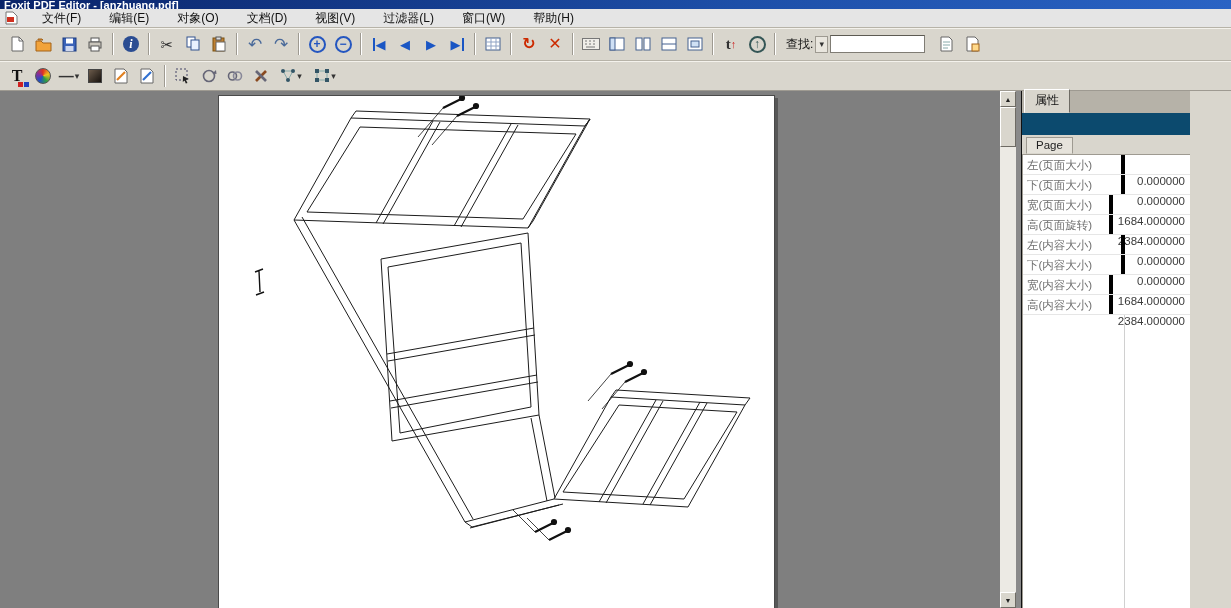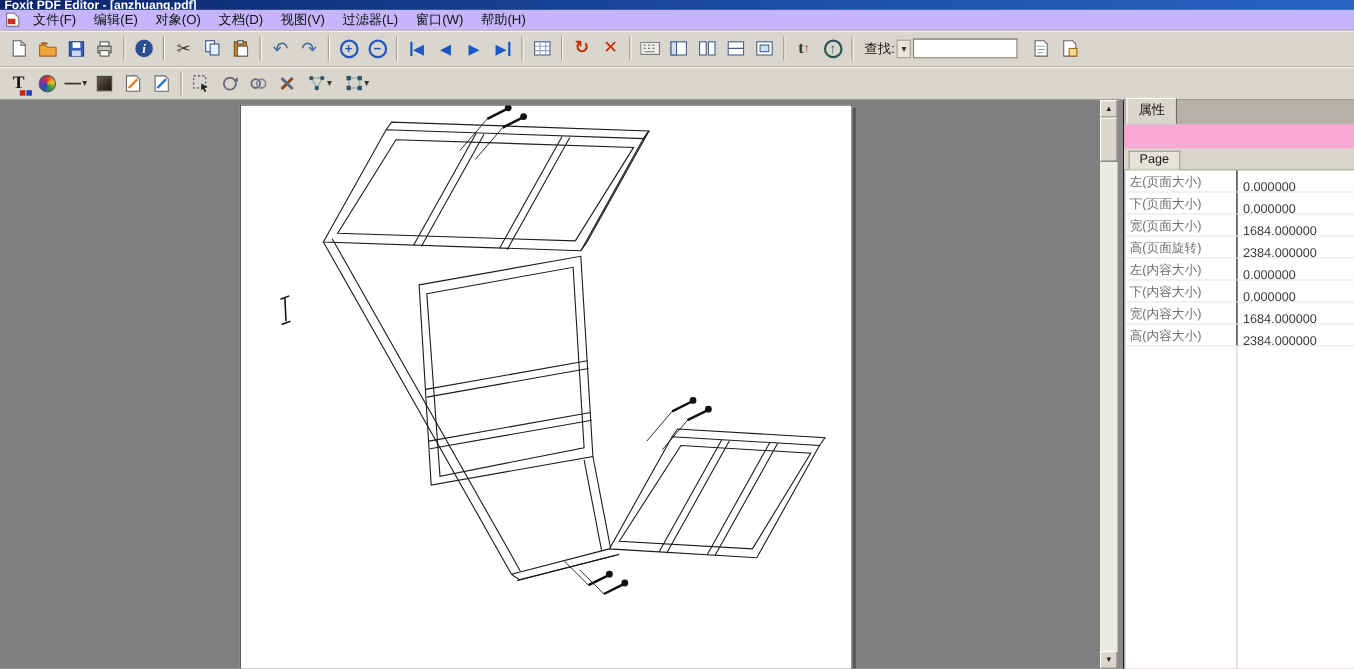--- a/index.html
+++ b/index.html
@@ -6,22 +6,22 @@
   html,body { width:1231px; height:608px; overflow:hidden; background:#808080;
     font-family:"Liberation Sans","DejaVu Sans",sans-serif; font-size:12px; }
   .window { position:relative; width:1231px; height:608px; background:#d9d6cd; }
 
   
   .titlebar { height:9px; background:linear-gradient(90deg,#0a246a,#1d4fa8 60%,#2a63c4);
     color:#fff; font-weight:bold; font-size:11px; overflow:hidden; display:flex; align-items:flex-start; gap:6px; padding:0 4px; }
   .titlebar .ttl { margin-top:-1px; white-space:nowrap; }
 
   
-  .menubar { height:19px; background:#c4b5fd; border-bottom:1px solid #b7b3a8;
-    display:flex; align-items:center; gap:2px; padding:0 4px; }
+  .menubar { height:19px; background:#e5e5e5; border-bottom:1px solid #b7b3a8;
+    display:flex; align-items:center; gap:14px; padding:0 4px; }
   .menuitem { padding:1px 7px; color:#111; cursor:default; }
   .menuicon { width:15px; height:14px; margin-right:2px; }
 
   
   .toolbar { display:flex; align-items:center; background:#d9d6cd; padding:0 4px; }
   .tb1 { height:33px; border-bottom:1px solid #b7b3a8; box-shadow:inset 0 1px 0 #f4f2ec; }
   .tb2 { height:30px; border-bottom:1px solid #9e9a91; box-shadow:inset 0 1px 0 #f4f2ec; }
   .tbtn { width:26px; height:25px; display:flex; align-items:center; justify-content:center;
     border:1px solid transparent; cursor:default; flex:0 0 auto; }
   .sep { width:2px; height:22px; margin:0 4px; border-left:1px solid #9e9a91; border-right:1px solid #ffffff; flex:0 0 auto; }
@@ -61,37 +61,37 @@
   
   .vscroll { width:16px; height:517px; background:#eceae4; display:flex; flex-direction:column; align-items:center; }
   .sbtn { width:16px; height:16px; background:#d9d6cd; border:1px solid; border-color:#fff #6e6b64 #6e6b64 #fff;
     display:flex; align-items:center; justify-content:center; font-size:7px; color:#222; flex:0 0 auto; }
   .sthumb { width:16px; height:40px; background:#d9d6cd; border:1px solid; border-color:#fff #6e6b64 #6e6b64 #fff; flex:0 0 auto; }
   .strack { flex:1; }
 
   .splitter { width:6px; height:517px; background:#8a8a8a; border-right:1px solid #111; }
 
   
-  .panel { width:209px; height:517px; background:#f9a8d4; display:flex; flex-direction:column; }
+  .panel { width:168px; height:517px; background:#0c4a6e; display:flex; flex-direction:column; }
   .ptabs { height:22px; background:#b6b2a8; display:flex; align-items:flex-end; padding-left:2px; }
   .ptab { background:#d9d6cd; border:1px solid; border-color:#fff #6e6b64 #d9d6cd #fff;
     padding:2px 10px 3px 10px; font-size:12px; color:#111; }
   .psub { height:20px; background:#d9d6cd; display:flex; align-items:flex-end; padding-left:4px; border-bottom:1px solid #9e9a91;margin-top:22px; }
   .stab { border:1px solid #9e9a91; border-bottom:1px solid #d9d6cd; background:#e6e3db;
     padding:1px 9px 2px 9px; font-size:11.5px; color:#222; }
   .grid { flex:1; display:flex; flex-direction:column; background:#fff; border-left:1px solid #9e9a91; }
   .ghead { display:flex; height:19px; flex:0 0 auto; }
   .ghead div { background:#d9d6cd; border:1px solid; border-color:#fff #6e6b64 #6e6b64 #fff;
     padding:2px 4px; font-size:11.5px; color:#111; }
   .ghead .c1 { width:102px; }
   .ghead .c2 { flex:1; }
   .grow { display:flex; height:20px; flex:0 0 auto; border-bottom:1px solid #e6e6e6; }
-  .grow .c1 { width:102px; padding:3px 4px; color:#6f6f6f; border-right:1px solid #000000; font-size:11.5px;
+  .grow .c1 { width:102px; padding:3px 4px; color:#6f6f6f; border-right:4px solid #000000; font-size:11.5px;
     white-space:nowrap; overflow:hidden; }
-  .grow .c2 { flex:1; padding:10px 5px; color:#3a3a3a; font-size:11.5px; white-space:nowrap; }
+  .grow .c2 { flex:1; padding:20px 5px; color:#3a3a3a; font-size:11.5px; white-space:nowrap;text-align:right; }
   .gfill { flex:1; display:flex; }
   .gfill .c1 { width:102px; border-right:1px solid #d0d0d0; }
 
   
   .watermark { position:absolute; left:912px; top:436px; width:200px; height:80px; z-index:40; pointer-events:none; }
 </style>
 </head>
 <body>
 
 <div class="window">

